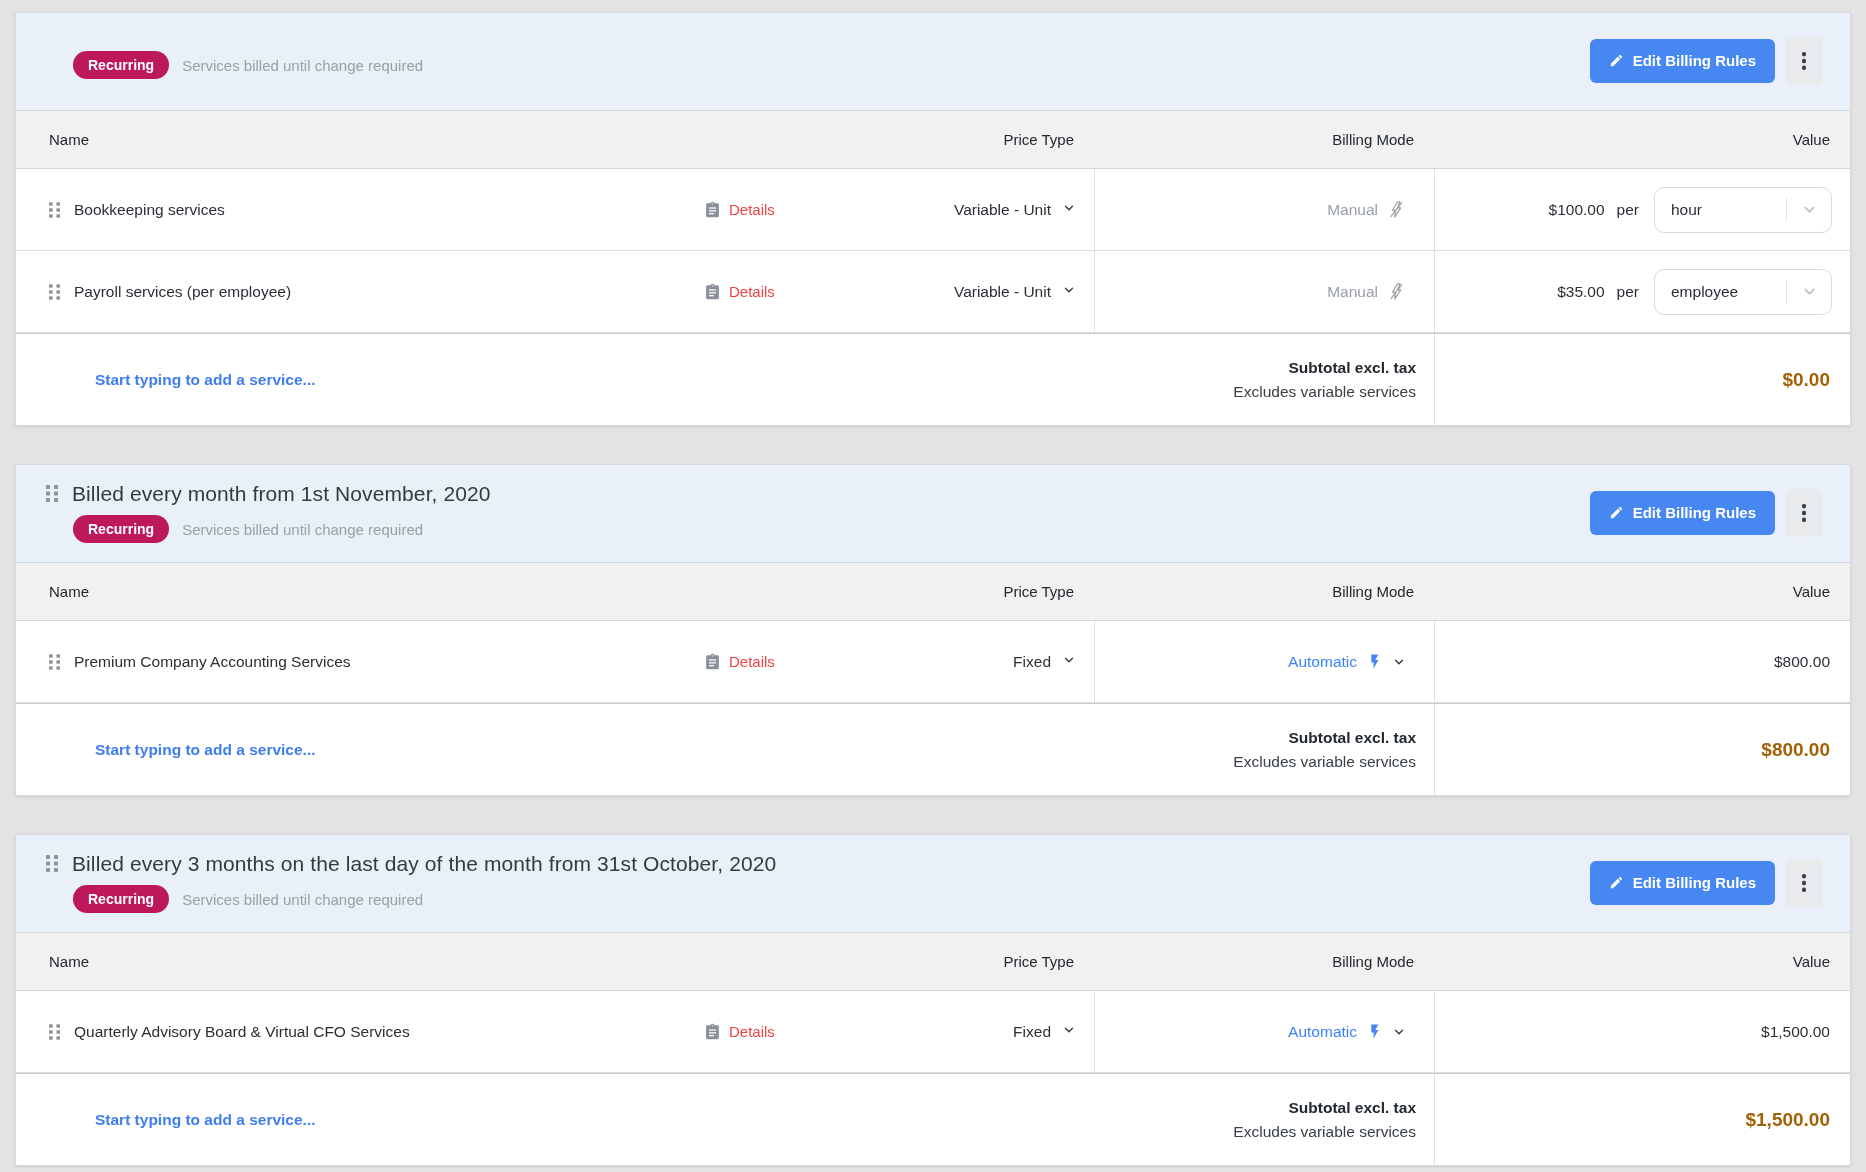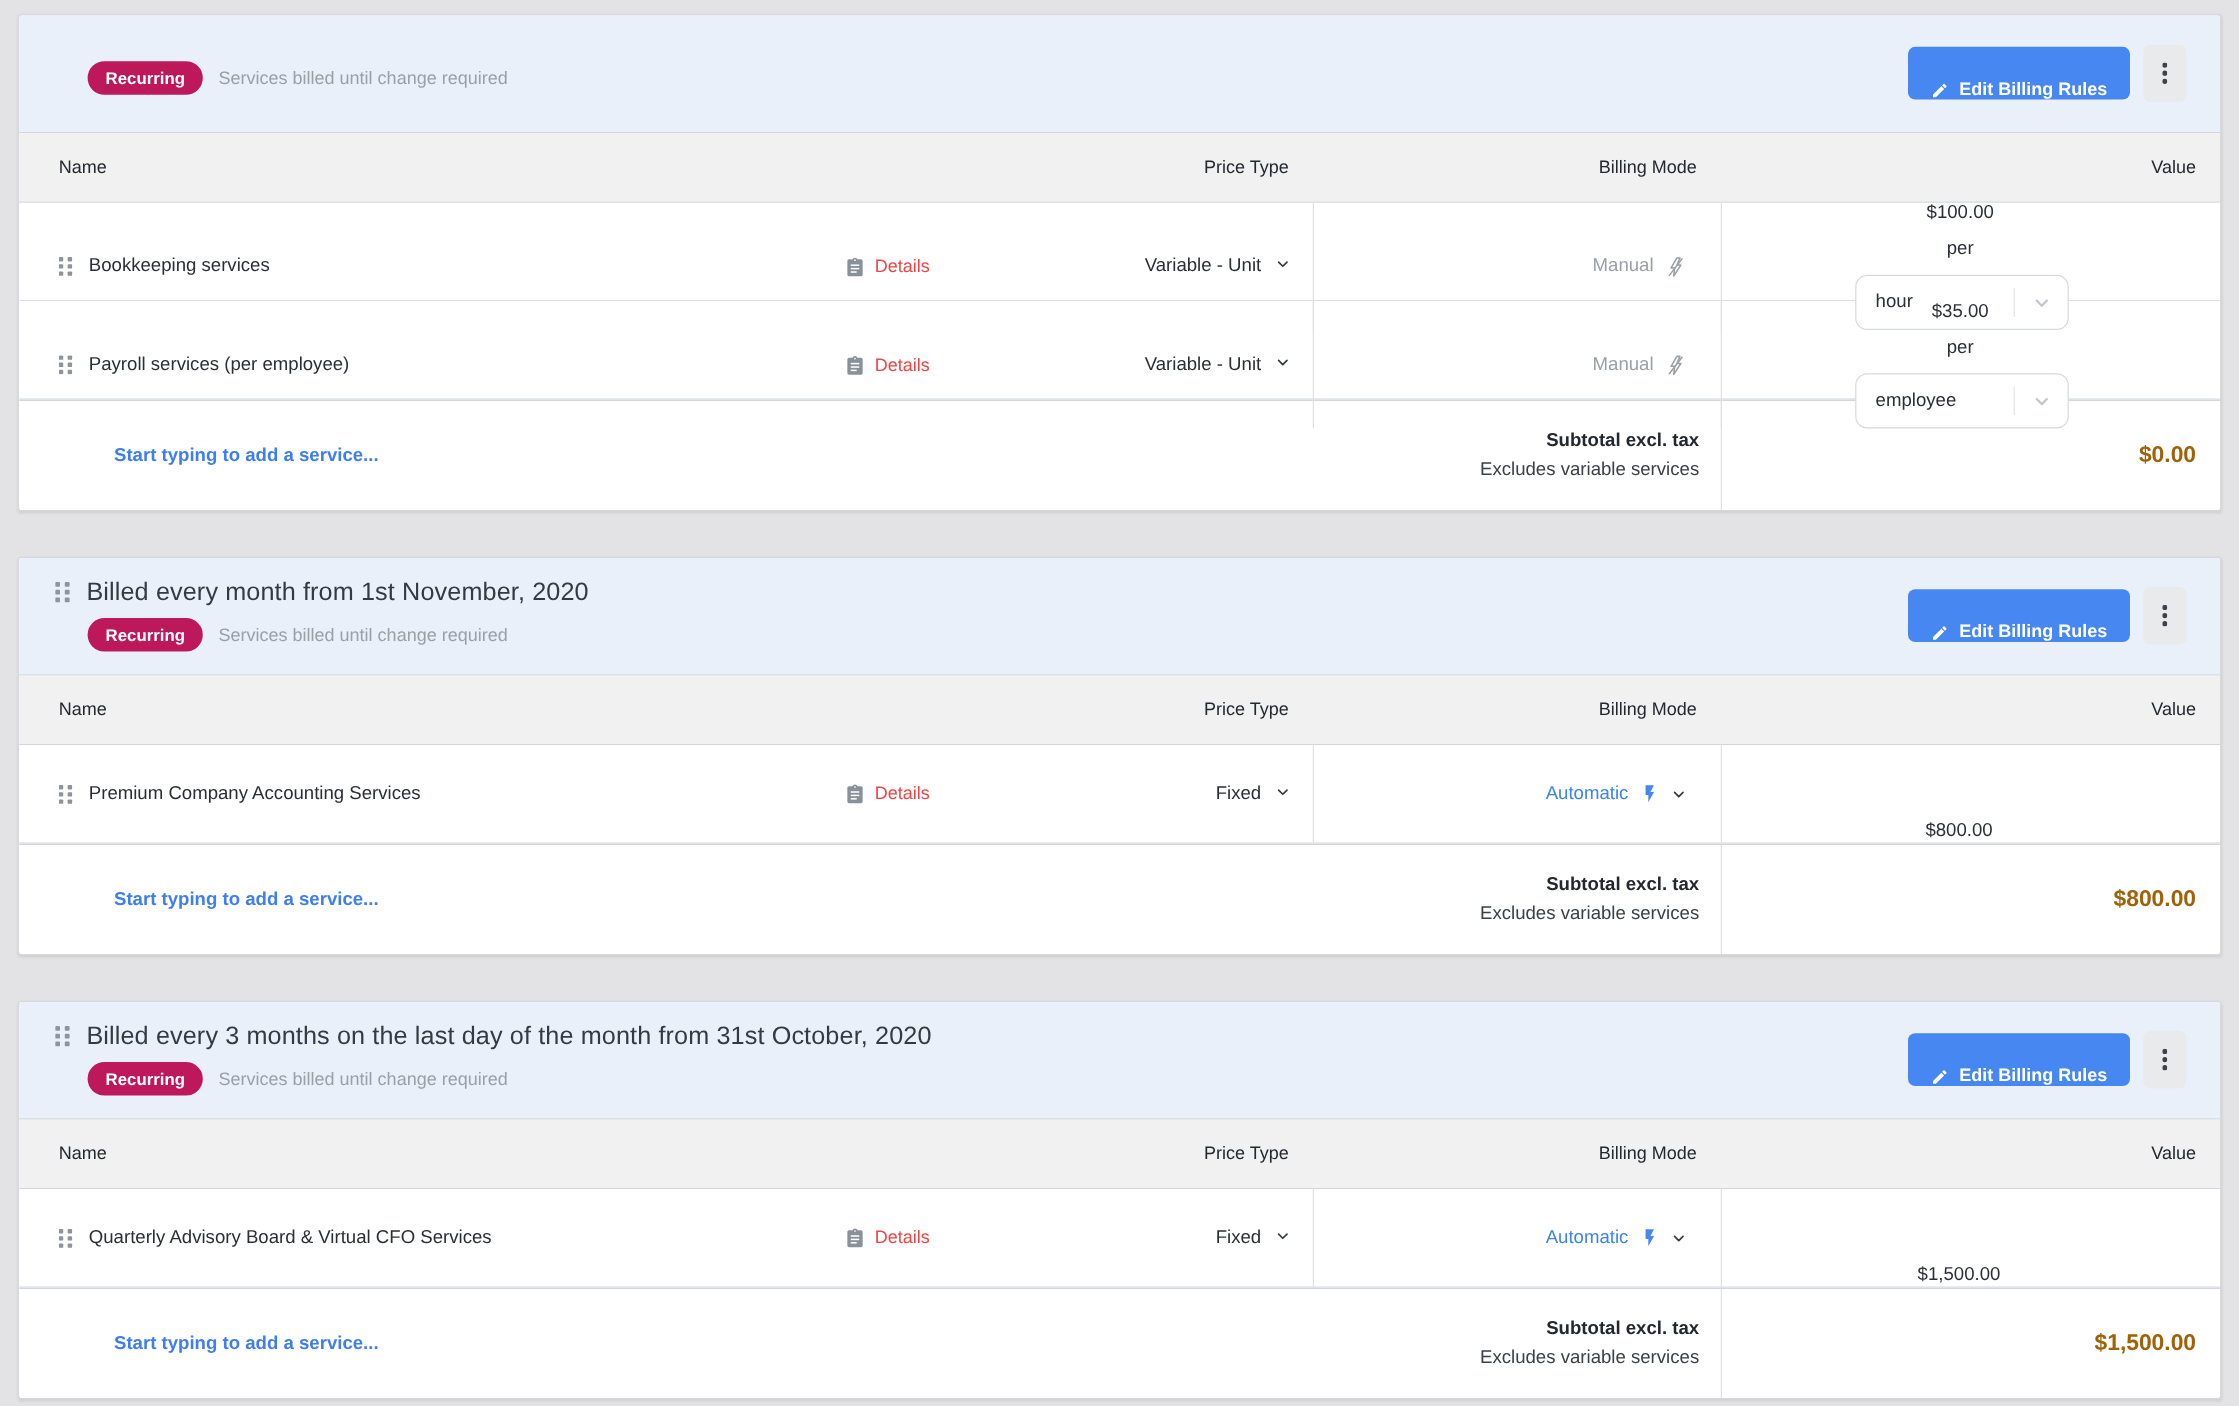--- a/index.html
+++ b/index.html
@@ -34,21 +34,21 @@
   .sub-row { display:flex; align-items:center; gap:13px; margin-top:9px; margin-left:27px; }
   .badge {
     background:#be185d; color:#fff;
     font-size:14px; font-weight:700;
     padding:5px 15px; border-radius:15px;
     line-height:1.3;
   }
   .subtitle { font-size:15px; color:#99a0a8; }
   .header-actions { display:flex; align-items:center; gap:11px; }
   .edit-btn {
-    display:flex; align-items:flex-end; gap:9px;
+    display:flex; align-items:center; gap:9px;
     background:#4787f2; color:#fff;
     border:none; border-radius:6px;
     height:44px; padding:0 19px;
     font-size:15px; font-weight:600;
     font-family:inherit; cursor:pointer;
   }
   .kebab-btn {
     width:36px; height:48px;
     background:#e9eaeb; border:none; border-radius:6px;
     display:flex; align-items:center; justify-content:center;
@@ -90,21 +90,20 @@
     border-left:1px solid #dee0e4;
   }
   .cell-mode.manual { color:#9aa0a6; }
   .cell-mode.automatic { color:#3b82f6; cursor:pointer; }
   .cell-value {
     height:100%;
     display:flex; align-items:center; justify-content:flex-end;
     gap:12px; padding-right:18px;
     border-left:1px solid #dee0e4;
     color:#2a2f36;
-    flex-direction:column;
   }
   .cell-value.plain { padding-right:20px; }
   .unit-select {
     display:flex; align-items:center;
     width:178px; height:46px; margin-left:3px;
     background:#fff; border:1.5px solid #d6d9de; border-radius:10px;
     cursor:pointer;
   }
   .unit-text { flex:1; padding-left:16px; font-size:15.5px; color:#2a2f36; }
   .unit-divider { width:1px; height:24px; background:#e2e4e8; }

